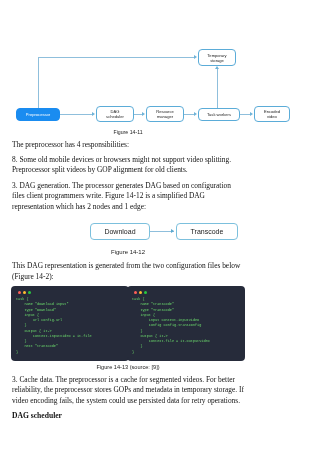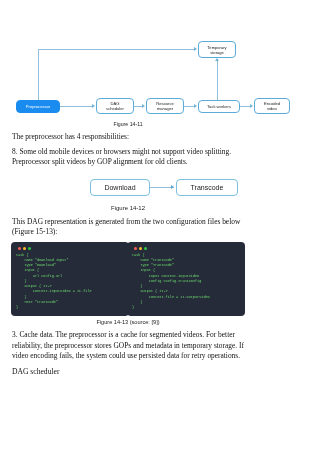--- a/index.html
+++ b/index.html
@@ -12,21 +12,21 @@
     height: 453px;
     overflow: hidden;
     font-family: "Liberation Serif", serif;
     color: #111111;
   }
   .page {
     position: relative;
     width: 256px;
     height: 453px;
     box-sizing: border-box;
-    padding: 8px 12px;
+    padding: 16px 12px;
   }
 
   
   .fig1411 {
     position: relative;
     height: 112px;
     margin: 0 -4px;
   }
   .node {
     position: absolute;
@@ -82,21 +82,21 @@
     font-size: 7.4px;
     line-height: 1.42;
     margin: 0 0 5px 0;
     text-align: left;
     color: #111;
   }
   p.body.tight { margin-bottom: 4px; }
 
   h3.heading {
     font-size: 7.6px;
-    font-weight: normal;
+    font-weight: bold;
     margin: 2px 0 0 0;
   }
 
   
   .fig1412 {
     position: relative;
     height: 30px;
     margin: 2px 0 0 0;
   }
   .dagbox {
@@ -209,35 +209,36 @@
     <div class="arrowhead" style="left:186px; top:96px;"></div>
 
     <div class="conn h" style="left:232px; top:98px; width:10px;"></div>
     <div class="arrowhead" style="left:242px; top:96px;"></div>
   </div>
 
   <div class="figcaption">Figure 14-11</div>
 
   <p class="body tight">The preprocessor has 4 responsibilities:</p>
   <p class="body">8. Some old mobile devices or browsers might not support video splitting. Preprocessor split videos by GOP alignment for old clients.</p>
+  <p class="body">3. DAG generation. The processor generates DAG based on configuration files client programmers write. Figure 14-12 is a simplified DAG representation which has 2 nodes and 1 edge:</p>
 
   <div class="fig1412">
     <div class="dagbox" style="left:78px; width:60px;">
       <span>Download</span>
     </div>
     <div class="dagline" style="left:138px; width:24px;"></div>
     <div class="arrowhead" style="left:159px; top:12px; border-left-color:#5aa8cf;"></div>
     <div class="dagbox" style="left:164px; width:62px;">
       <span>Transcode</span>
     </div>
   </div>
 
   <div class="figcaption" style="font-size:6px; margin-top:2px; margin-bottom:6px;">Figure 14-12</div>
 
-  <p class="body">This DAG representation is generated from the two configuration files below (Figure 15-13):</p>
+  <p class="body">This DAG representation is generated from the two configuration files below (Figure 14-2):</p>
 
   <div class="codes">
 
     <div class="codecard">
       <div class="bar">
         <span class="dot r"></span>
         <span class="dot y"></span>
         <span class="dot g"></span>
       </div>
       <pre class="code">task {

